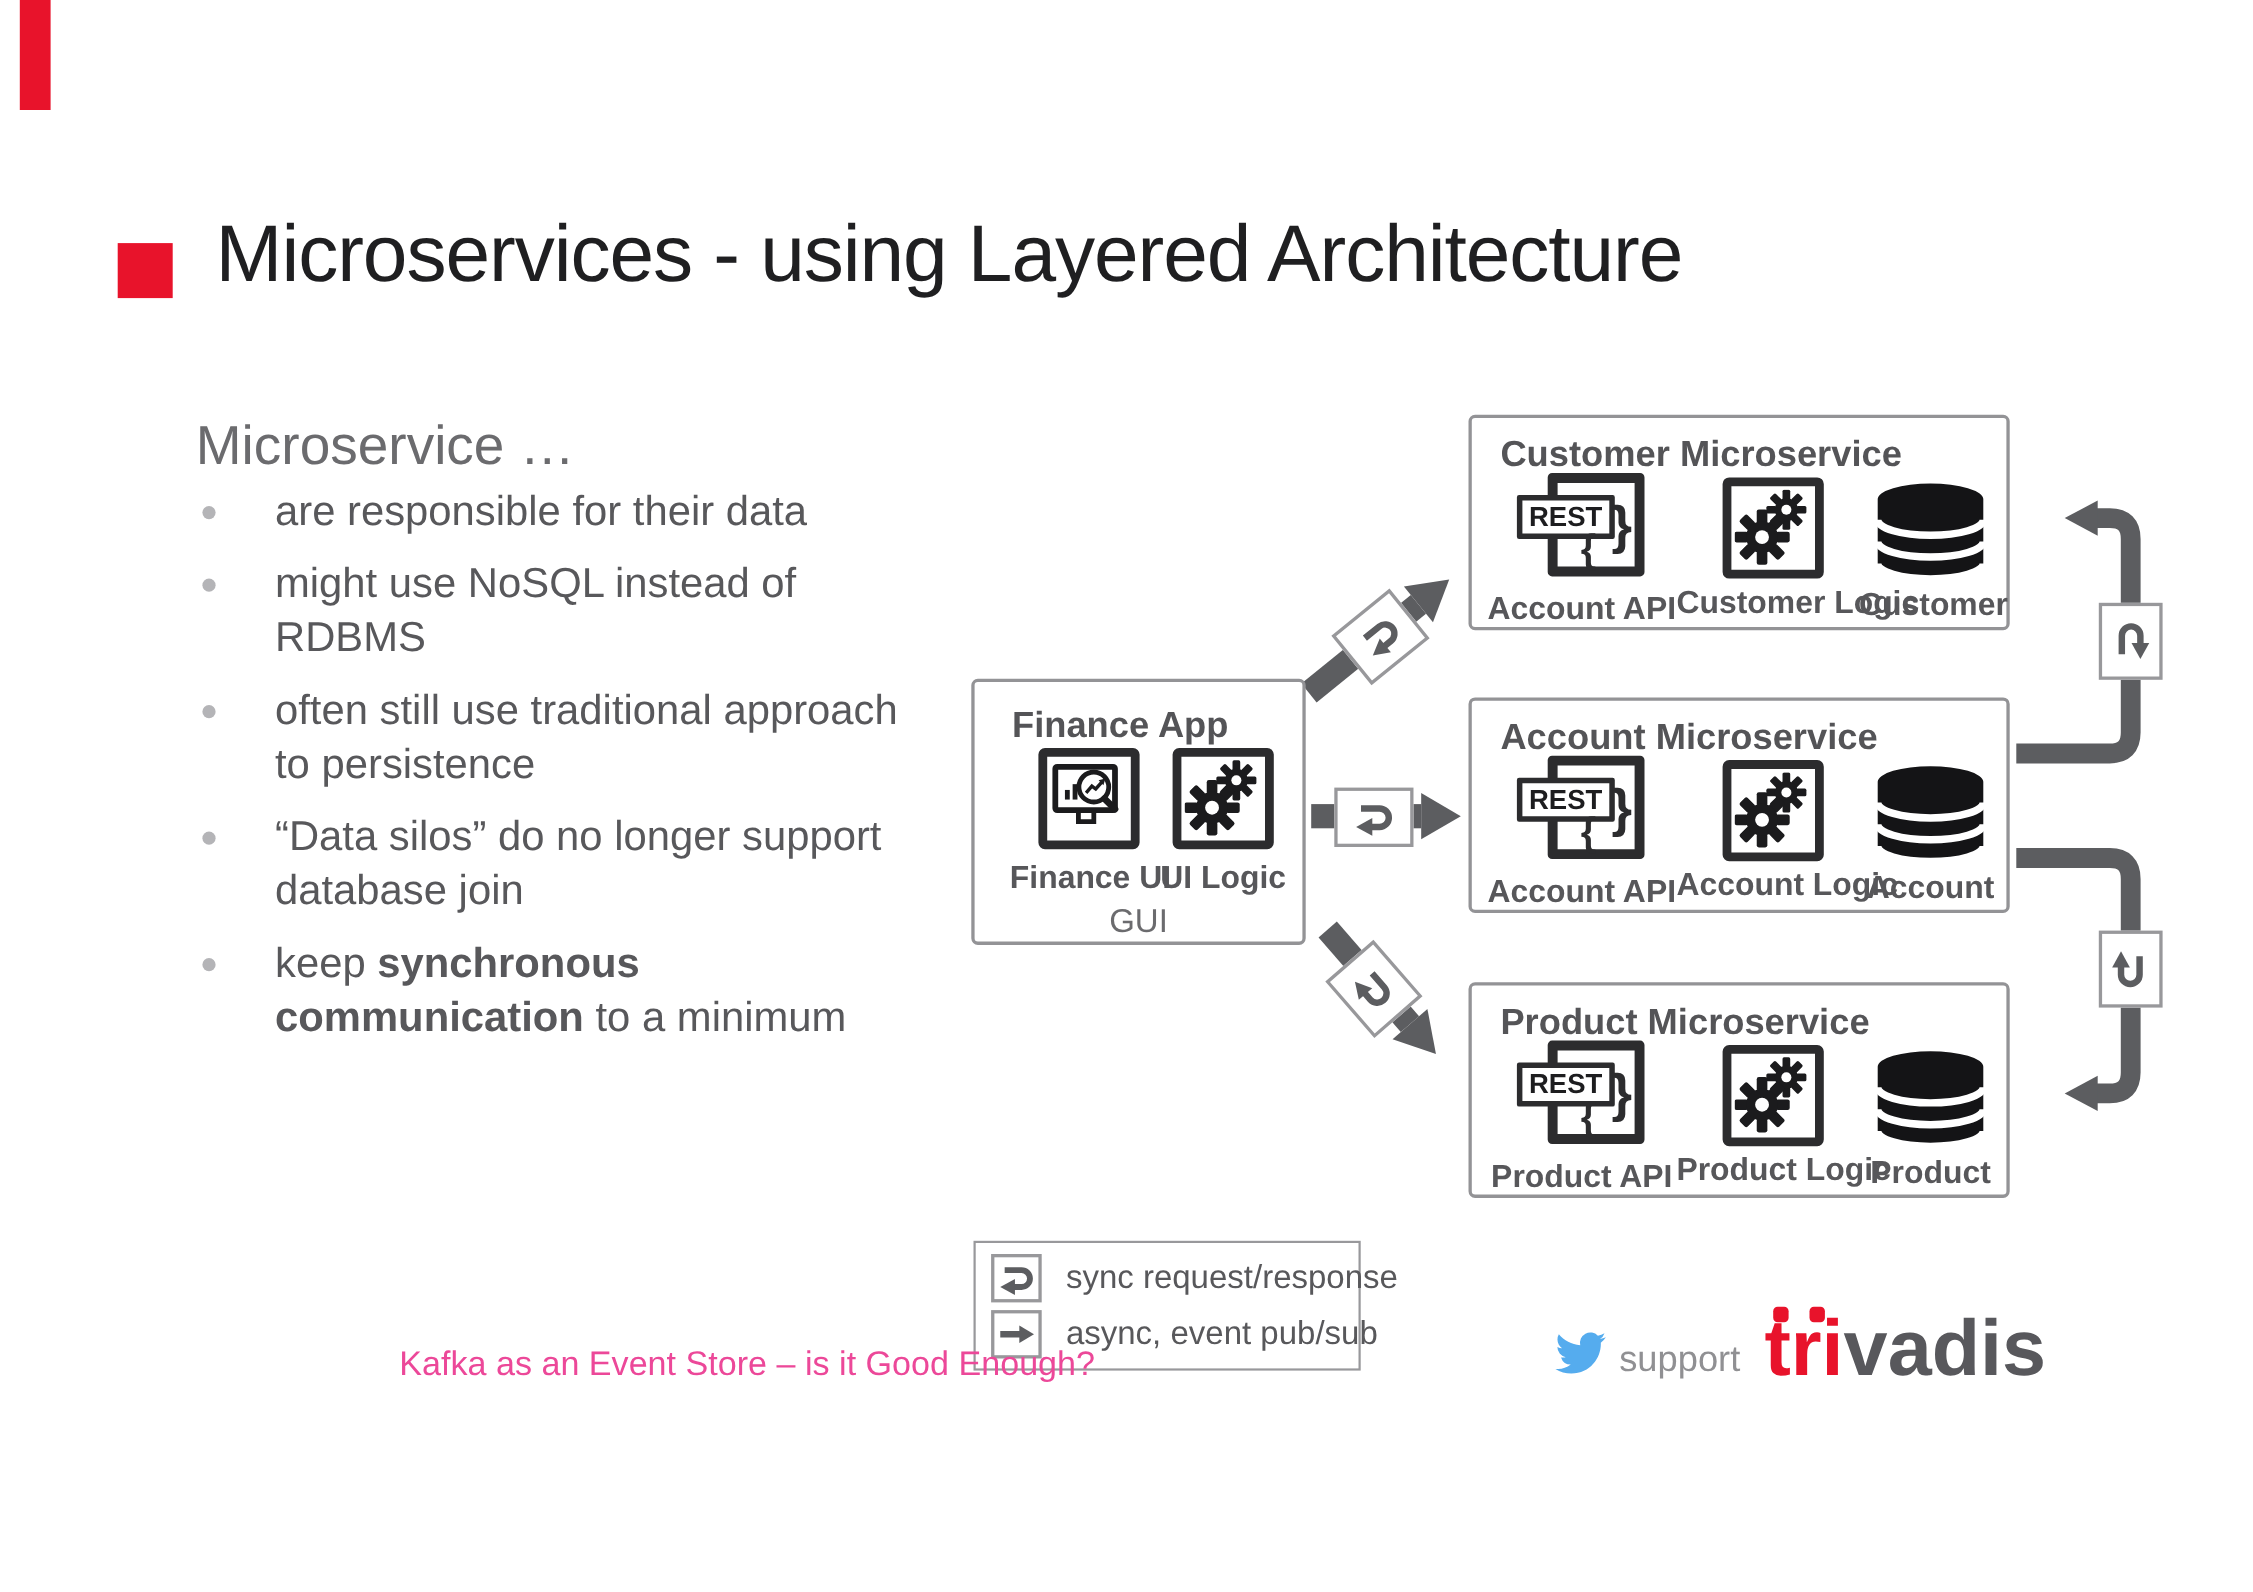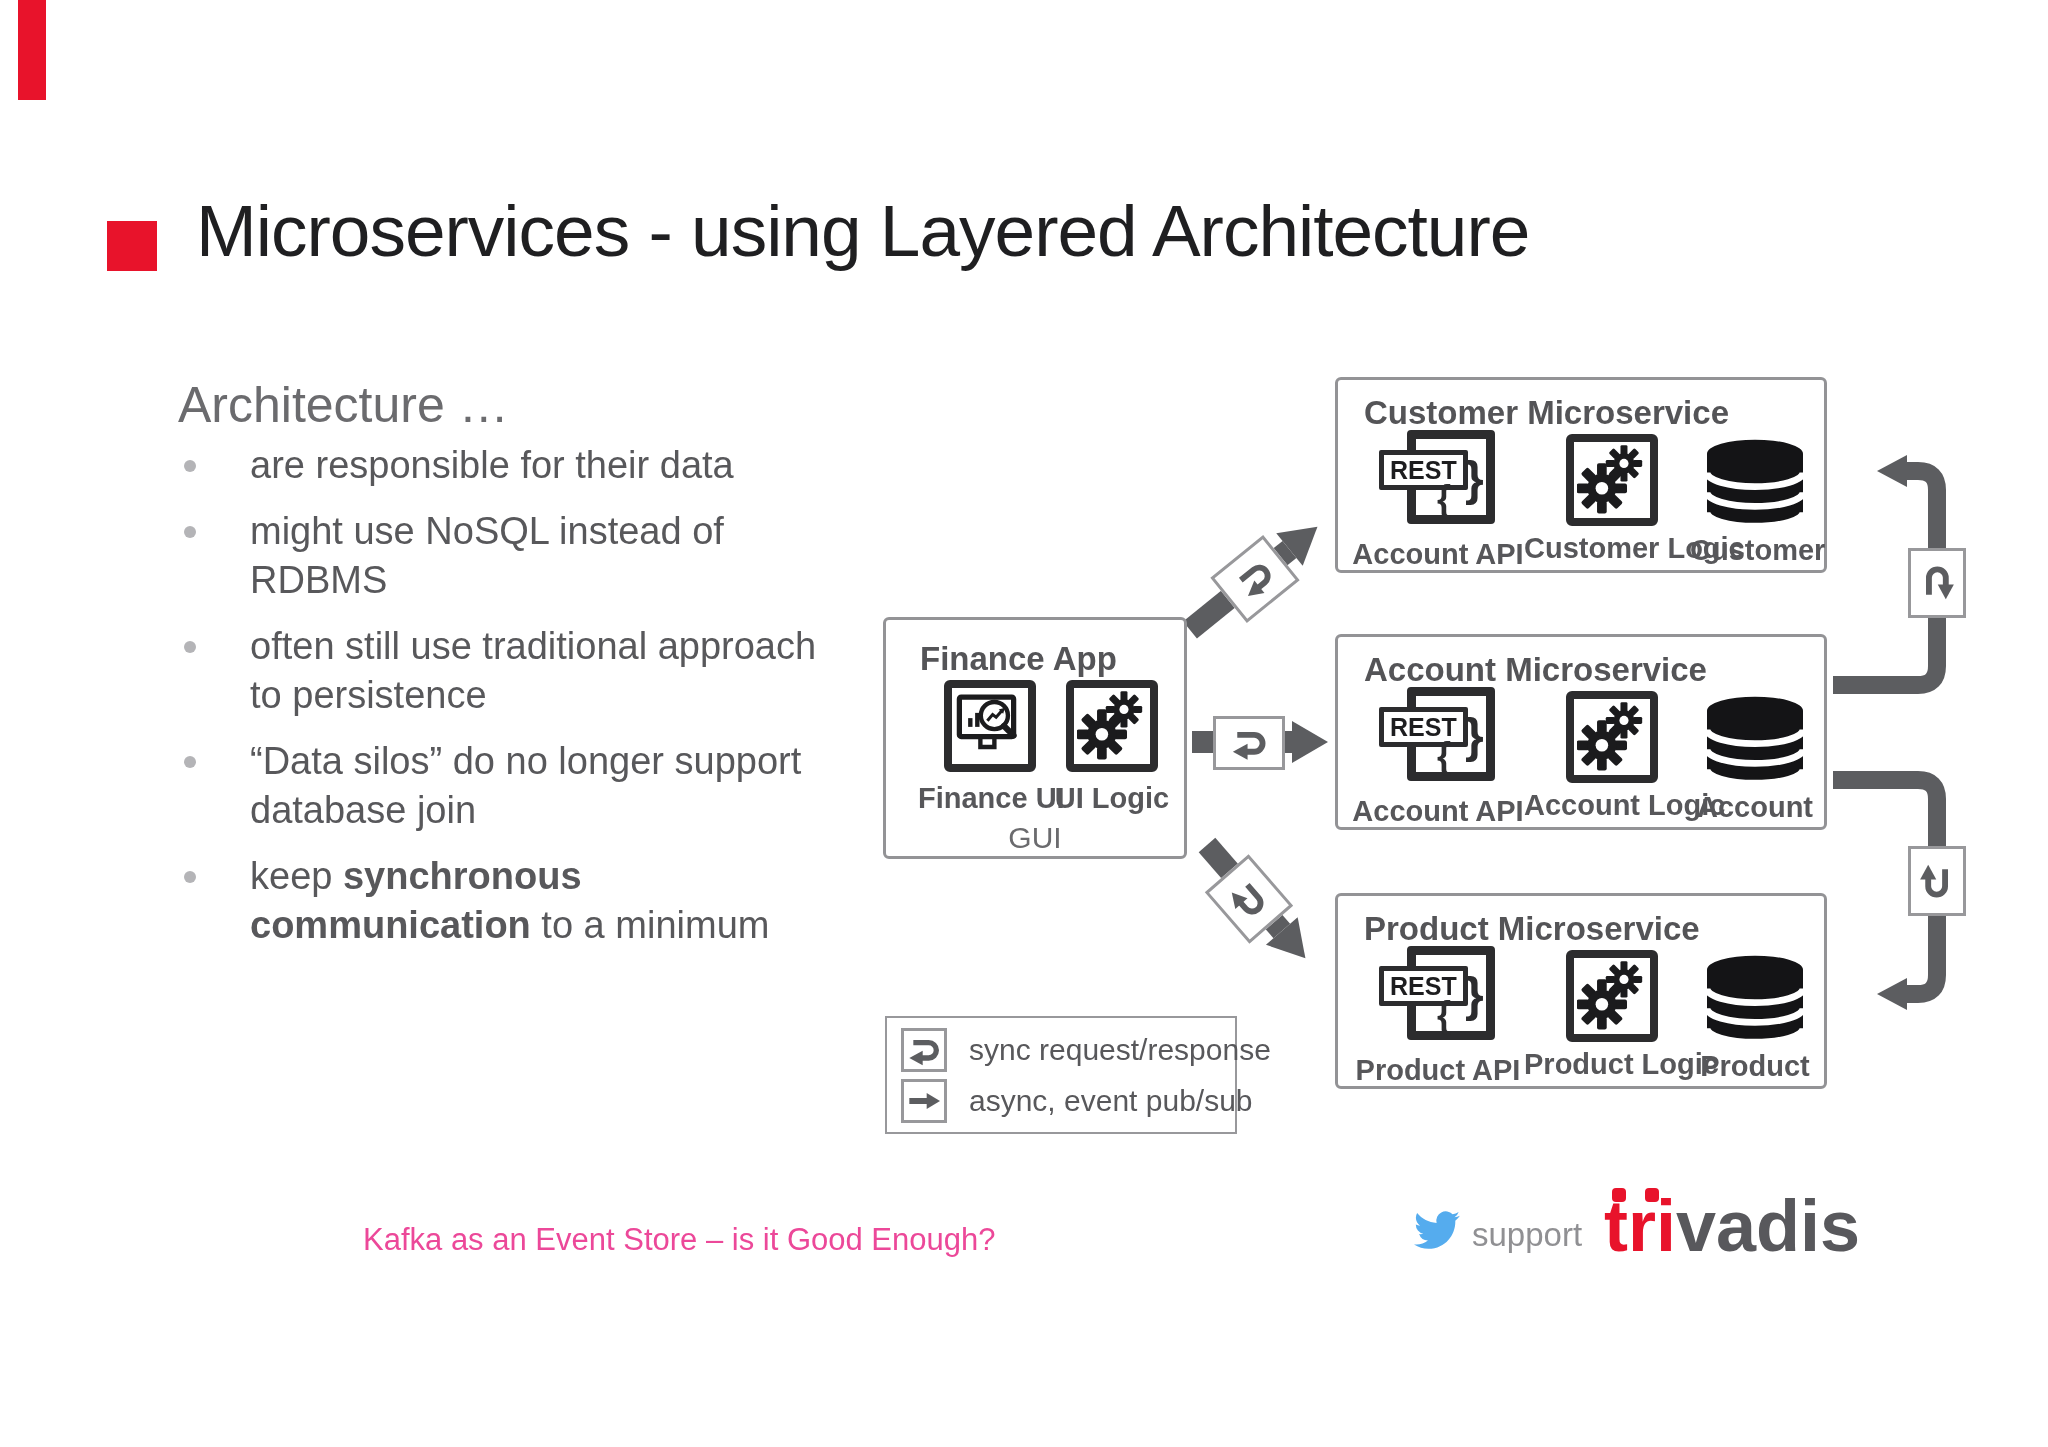--- a/index.html
+++ b/index.html
@@ -76,21 +76,21 @@
   .sbc2{left:1908px;top:846px;width:58px;height:70px;}
   .rot90{transform:rotate(90deg);}
   .rotm90{transform:rotate(-90deg);}
 
   
   .conn{position:absolute;}
   .conn1{left:1825px;top:440px;}
   .conn2{left:1825px;top:752px;}
 
   
-  .legend{position:absolute;left:885px;top:1016px;width:352px;height:118px;border:2px solid #98989b;
+  .legend{position:absolute;left:885px;top:1128px;width:352px;height:118px;border:2px solid #98989b;
           box-sizing:border-box;padding:10px 0 0 14px;background:#fff;}
   .legend-row{display:flex;align-items:center;margin-bottom:7px;}
   .legend-key{width:58px;height:44px;border:3px solid #98989b;display:flex;align-items:center;justify-content:center;box-sizing:border-box;background:#fff;}
   .legend-key svg{width:40px;height:40px;}
   .legend-key svg.async{height:30px;}
   .legend-label{margin-left:22px;font-size:30px;color:#58585b;white-space:nowrap;}
 
   
   .deck-title{position:absolute;left:363px;top:1222px;font-size:31px;color:#ec4899;white-space:nowrap;}
   .twitter-svg{position:absolute;left:1412px;top:1207px;width:50px;height:46px;}
@@ -155,21 +155,21 @@
   </defs>
 </svg>
 
 <div class="slide">
 
   <div class="corner-accent"></div>
 
   <div class="title-square"></div>
   <h1 class="page-title" style="margin:0;font-weight:400">Microservices - using Layered Architecture</h1>
 
-  <div class="lp-heading">Architecture …</div>
+  <div class="lp-heading">Microservice …</div>
   <ul class="lp-list">
     <li>
       <span class="lp-line">are responsible for their data</span>
     </li>
     <li>
       <span class="lp-line">might use NoSQL instead of</span>
       <span class="lp-line">RDBMS</span>
     </li>
     <li>
       <span class="lp-line">often still use traditional approach</span>

